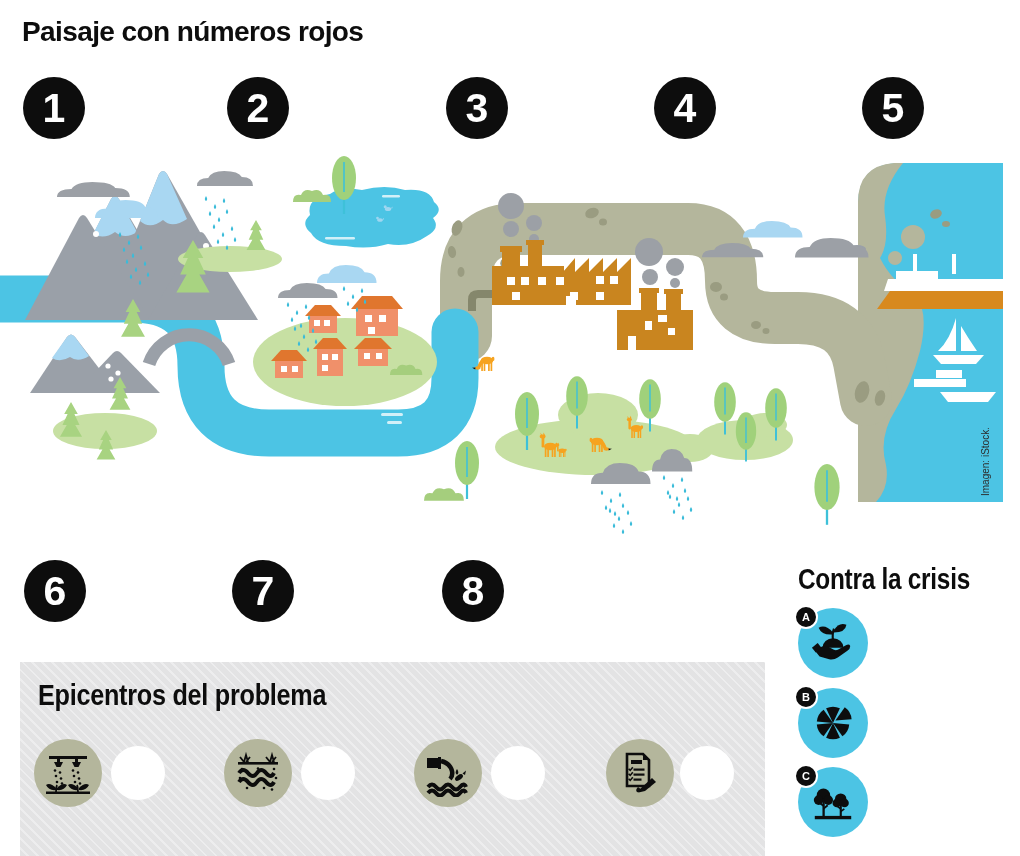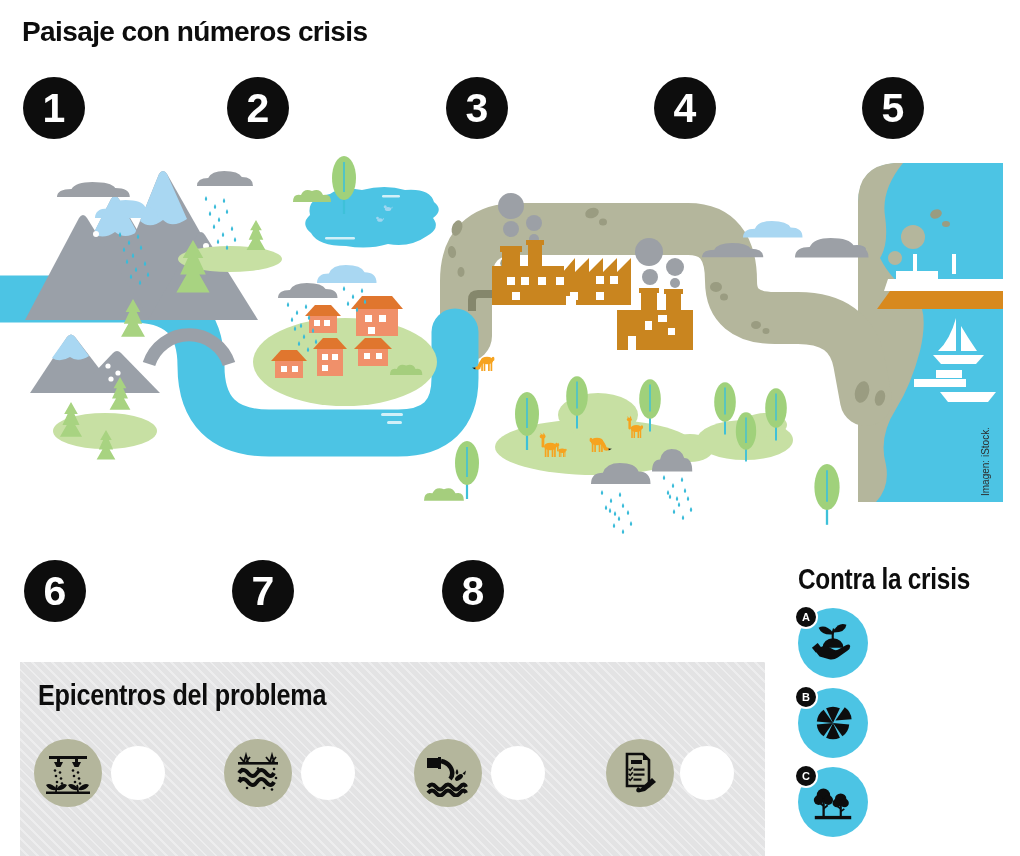--- a/index.html
+++ b/index.html
@@ -319,21 +319,21 @@
         <path d="M933,355 L984,355 L976,364 L941,364 Z"></path>
       </g>
       <g fill="#fff">
         <rect x="936" y="370" width="26" height="8"></rect>
         <rect x="914" y="379" width="52" height="8"></rect>
         <path d="M940,392 L996,392 L988,402 L948,402 Z"></path>
       </g>
     </g>
   </svg>
 
-  <h1 class="page-title">Paisaje con números crisis</h1>
+  <h1 class="page-title">Paisaje con números rojos</h1>
 
   <div class="marker m1">1</div>
   <div class="marker m2">2</div>
   <div class="marker m3">3</div>
   <div class="marker m4">4</div>
   <div class="marker m5">5</div>
   <div class="marker m6">6</div>
   <div class="marker m7">7</div>
   <div class="marker m8">8</div>
 

